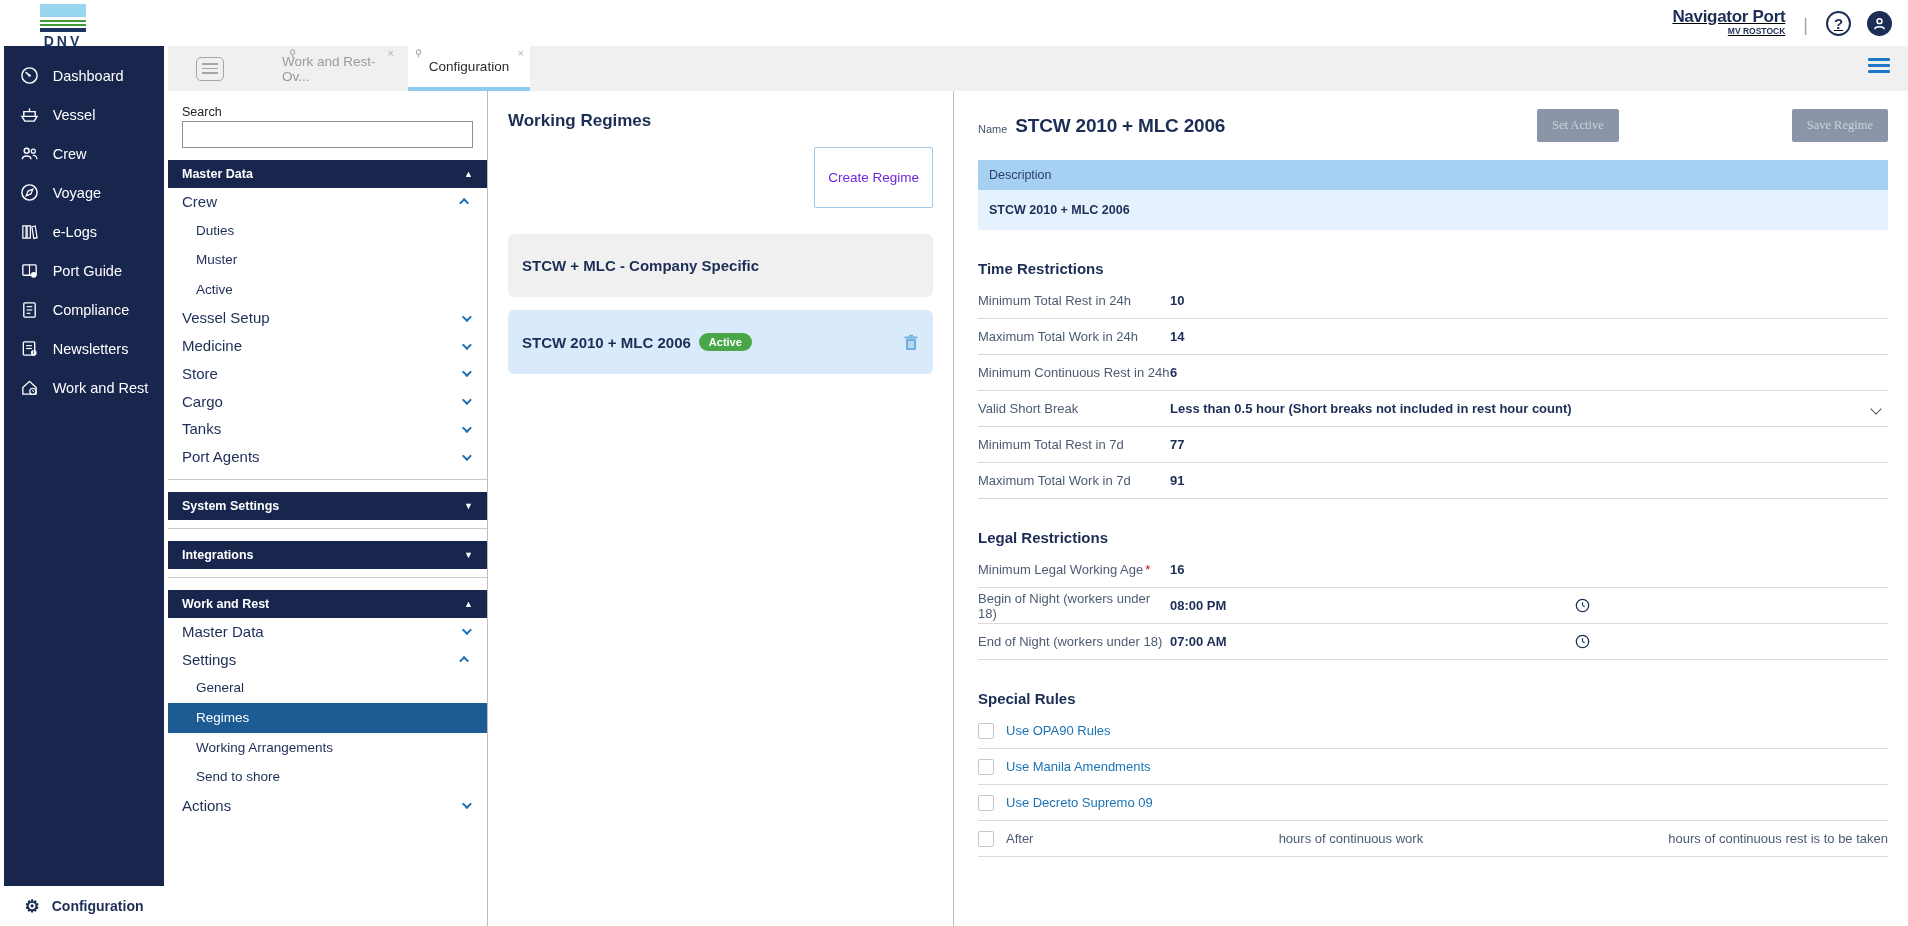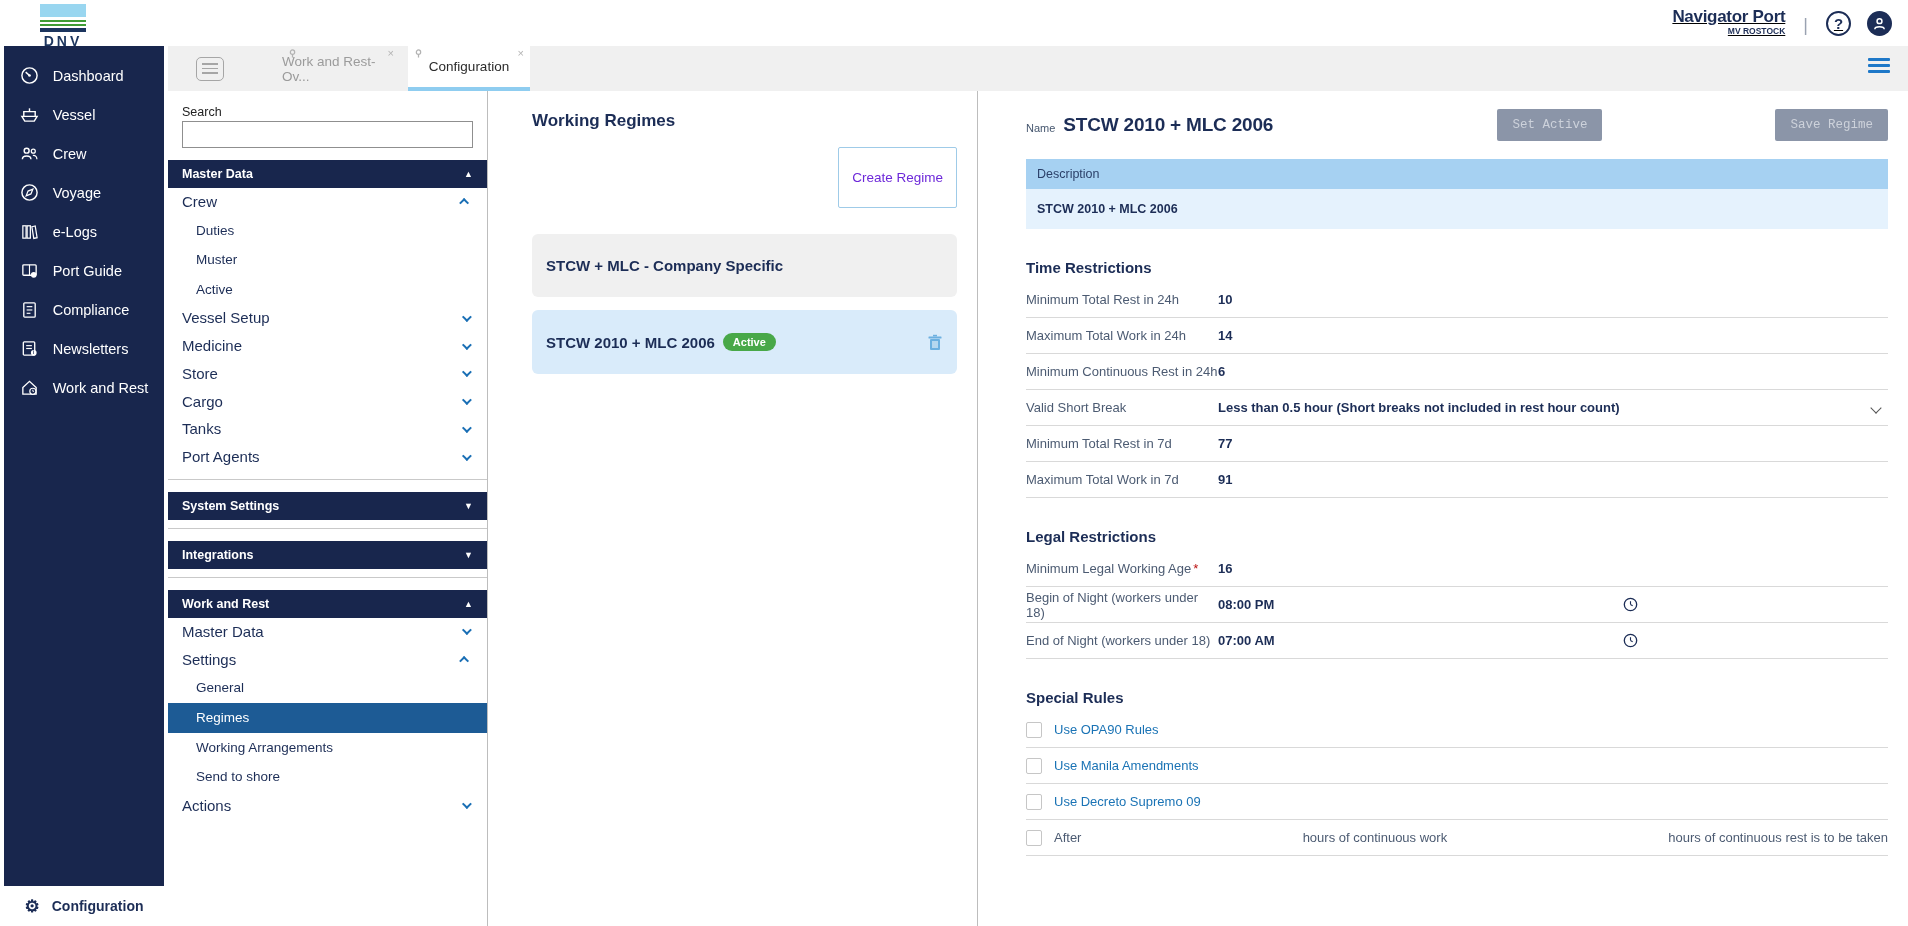--- a/index.html
+++ b/index.html
@@ -53,21 +53,21 @@
     align-items:center; justify-content:center; font-size:13.5px; color:#9b9b9b;
     cursor:pointer; background:#f0f0f0; }
   .tab.active { background:#fff; color:#2b2b2b; margin-left:8px; width:122px;
     border-bottom:4px solid #8fcdf0; }
   .tab .pin { position:absolute; top:3px; left:6px; }
   .tab .close { position:absolute; top:1px; right:6px; color:#b3b3b3; font-size:11px; }
   .hamburger { position:absolute; right:18px; top:12px; width:22px; cursor:pointer; }
   .hamburger i { display:block; height:2.5px; background:#1e78c8; margin-bottom:3.5px;
     border-radius:1px; }
 
-  .content-row { flex:1; display:flex; min-height:0;gap:24px; }
+  .content-row { flex:1; display:flex; min-height:0; }
 
   
   .tree { width:320px; border-right:1px solid #bdbdbd; padding:14px 0 0 0;
     overflow:hidden; }
   .tree-search { padding:0 14px; }
   .search-label { font-size:12.5px; color:#222; margin-bottom:2px; }
   .search-input { width:100%; height:27px; border:1px solid #8f8f8f; background:#fff;
     font-size:13px; padding:0 6px; }
   .sec-header { background:#18264d; color:#fff; font-size:12.5px; font-weight:bold;
     padding:7px 14px; display:flex; justify-content:space-between; align-items:center;
@@ -97,21 +97,21 @@
   .badge { background:#48a848; color:#fff; font-size:11px; font-weight:bold;
     border-radius:10px; padding:3px 10px; margin-left:8px; }
   .trash-btn { margin-left:auto; cursor:pointer; display:flex; align-items:center; }
 
   
   .detail { flex:1; padding:18px 20px 0 24px; min-width:0; }
   .detail-head { display:flex; align-items:center; }
   .name-label { font-size:11px; color:#45566e; margin-right:8px; margin-top:6px; }
   .name-value { font-size:19px; font-weight:bold; color:#1c2d56; letter-spacing:-0.2px; }
   .btn-disabled { background:#8b95a8; color:#cdd2db; border:none; font-size:12.5px;
-    padding:9px 15px; border-radius:2px; cursor:pointer; font-family:Liberation Mono, monospace; }
+    padding:9px 15px; border-radius:2px; cursor:pointer; font-family:Liberation Serif, serif; }
   .btn-set-active { margin-left:auto; }
   .btn-save { margin-left:173px; }
   .desc-block { margin-top:18px; }
   .desc-header { background:#a6d1f2; color:#2a3f68; font-size:12.5px; padding:8px 11px; }
   .desc-row { background:#e5f2fd; color:#1c2d56; font-size:12.5px; font-weight:bold;
     padding:13px 11px; }
   .section-title { font-size:15px; font-weight:bold; color:#1c2d56; margin-top:30px;
     margin-bottom:6px; }
   .f-row { display:flex; align-items:center; height:36px; border-bottom:1px solid #d9d9d9;
     font-size:13px; }

